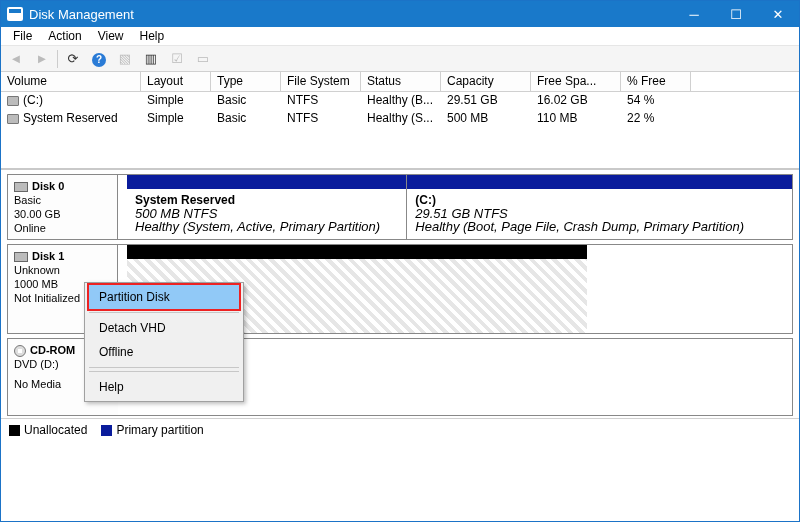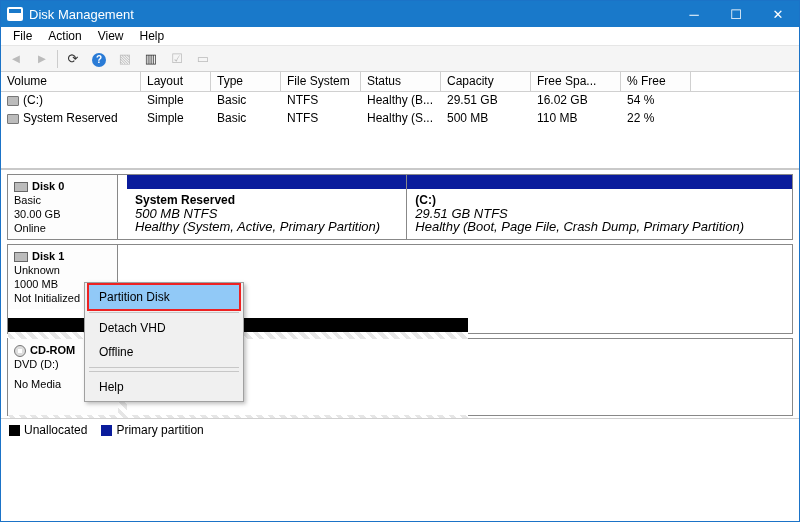--- a/index.html
+++ b/index.html
@@ -171,21 +171,21 @@
             </div>
             <div class="partition" style="flex:1">
               <div class="pname">(C:)</div>
               <div class="pline">29.51 GB NTFS</div>
               <div class="pline">Healthy (Boot, Page File, Crash Dump, Primary Partition)</div>
             </div>
           </div>
         </div>
       </div>
 
-      <div class="diskrow" style="height:90px;flex-direction:column;">
+      <div class="diskrow" style="height:90px;">
         <div class="diskinfo">
           <div class="line name"><span class="diskicon"></span><span>Disk 1</span></div>
           <div class="line">Unknown</div>
           <div class="line">1000 MB</div>
           <div class="line">Not Initialized</div>
         </div>
         <div class="diskbody" style="width:460px; flex:0 0 460px;">
           <div class="diskbar">
             <div class="barseg bar-unalloc" style="flex:1"></div>
           </div>

